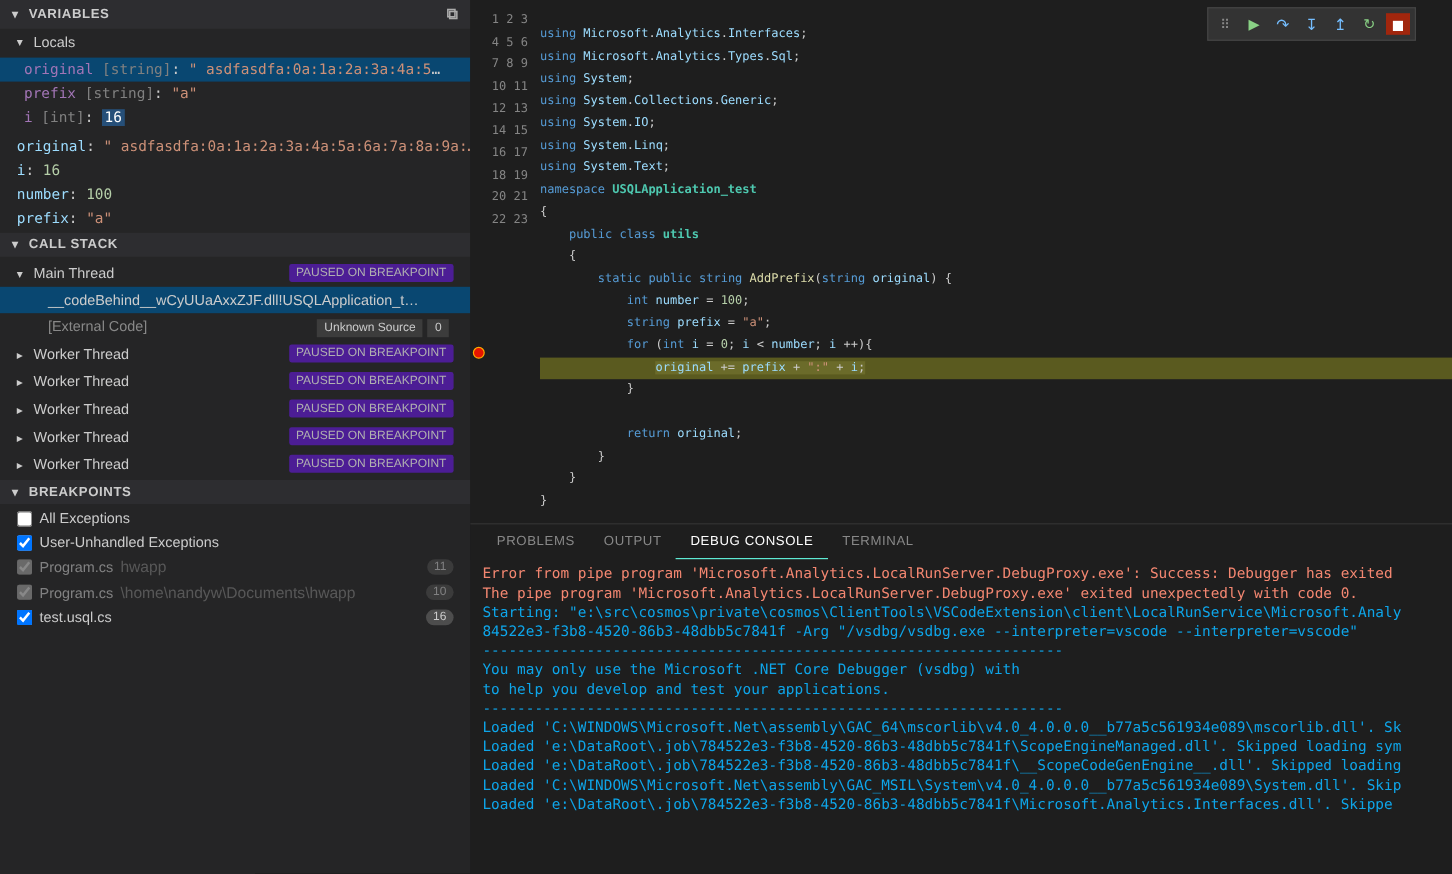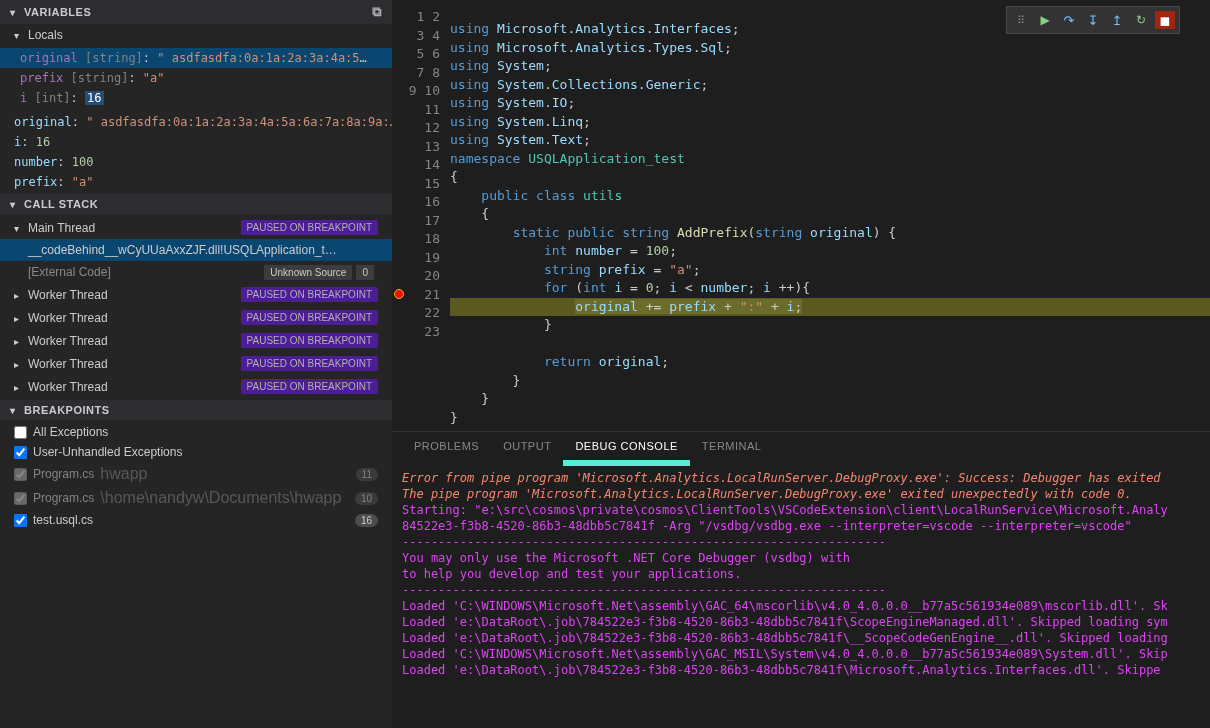--- a/index.html
+++ b/index.html
@@ -69,50 +69,50 @@
   white-space: nowrap;
 }
 .paused-badge {
   background: #4c1d95;
   color: #b0b0b0;
   font-size: 10px;
   padding: 2px 6px;
   border-radius: 2px;
 }
 .unknown-badge { background:#3c3c3c; color:#ccc; font-size:10px; padding:2px 6px; margin-right:4px;}
-.cs-frame { padding-left: 28px; overflow:hidden; text-overflow:ellipsis;}
+.cs-frame { padding-left: 40px; overflow:hidden; text-overflow:ellipsis;}
 .cs-frame.sel { background:#094771; }
 .bp-row {
   padding: 3px 14px;
   font-size: 12px;
   display: flex;
   align-items: center;
 }
 .bp-row input[type=checkbox] { margin-right: 6px; }
 .bp-row .count {
   margin-left: auto;
   background: #4d4d4d;
   color: #ccc;
   font-size: 10px;
   padding: 1px 6px;
   border-radius: 8px;
 }
-.bp-row .subpath { color: #808080; font-size:16px; margin-left:6px; }
+.bp-row .subpath { color: #808080; font-size:13px; margin-left:6px; }
 .main {
   flex: 1;
   display: flex;
   flex-direction: column;
   background: #1e1e1e;
   position: relative;
 }
 .editor {
   flex: 1;
   display: flex;
   font-family: Consolas, monospace;
-  font-size: 13px;
+  font-size: 10px;
   overflow: hidden;
   position: relative;
 }
 .gutter {
   padding: 8px 10px 8px 14px;
   text-align: right;
   color: #858585;
   line-height: 18.5px;
   position: relative;
 }
@@ -128,21 +128,21 @@
   line-height: 18.5px;
   white-space: pre;
 }
 .code .hl-line {
   background: #5a5a1f;
   display: inline-block;
   width: 760px;
 }
 .code .hl-exec { background:#6b6b2a; }
 .kw { color: #569cd6; }
-.ty { color: #4ec9b0; }
+.ty { color: #4ec9b0; font-weight: bold; }
 .fn { color: #dcdcaa; }
 .st { color: #ce9178; }
 .nm { color: #b5cea8; }
 .id { color: #9cdcfe; }
 .debug-toolbar {
   position: absolute;
   top: 6px;
   right: 30px;
   background: #333333;
   border: 1px solid #454545;
@@ -169,32 +169,32 @@
   font-size: 11px;
   letter-spacing: 0.5px;
 }
 .panel-tabs .tab {
   padding: 8px 12px;
   color: #888;
   cursor: pointer;
 }
 .panel-tabs .tab.active {
   color: #fff;
-  border-bottom: 6px solid #5eead4;
+  border-bottom: 1px solid #5eead4;
 }
 .console {
   height: 262px;
   overflow: hidden;
   padding: 4px 10px;
   font-family: Consolas, monospace;
   font-size: 12px;
   line-height: 16px;
 }
-.console .err { color: #f48771; font-style: italic; }
-.console .info { color: #d946ef; }
+.console .err { color: #f48771; }
+.console .info { color: #0ea5e9; }
 .copy-icon { font-size:13px; opacity:0.8;}
 </style>
 </head>
 <body>
 
 <div class="sidebar">
   <div class="panel-header">
     <span><span class="chev">▾</span><span>VARIABLES</span></span>
     <span class="copy-icon">⧉</span>
   </div>

